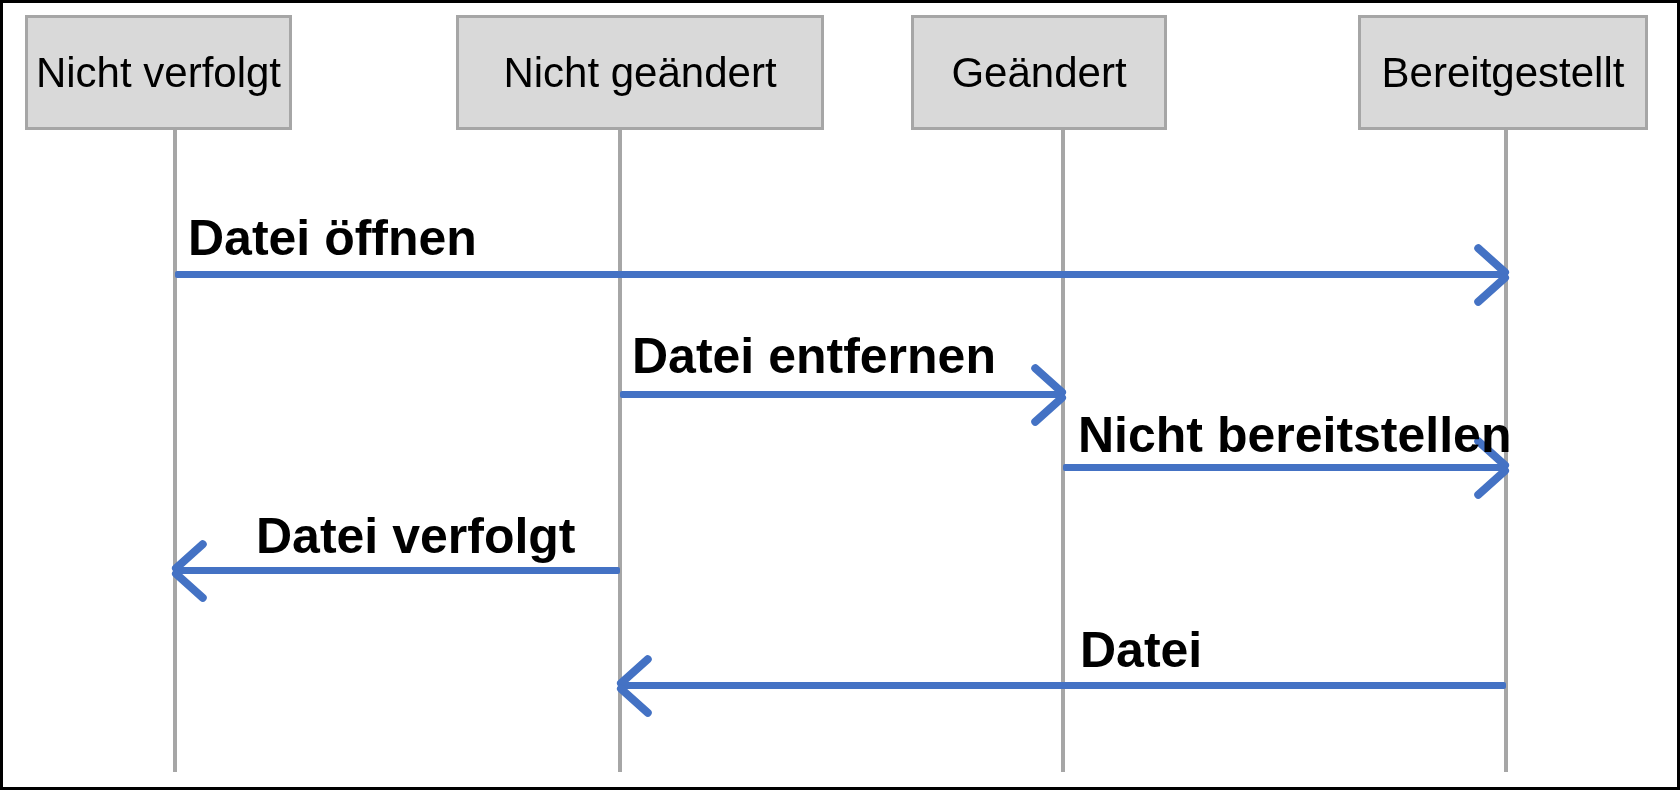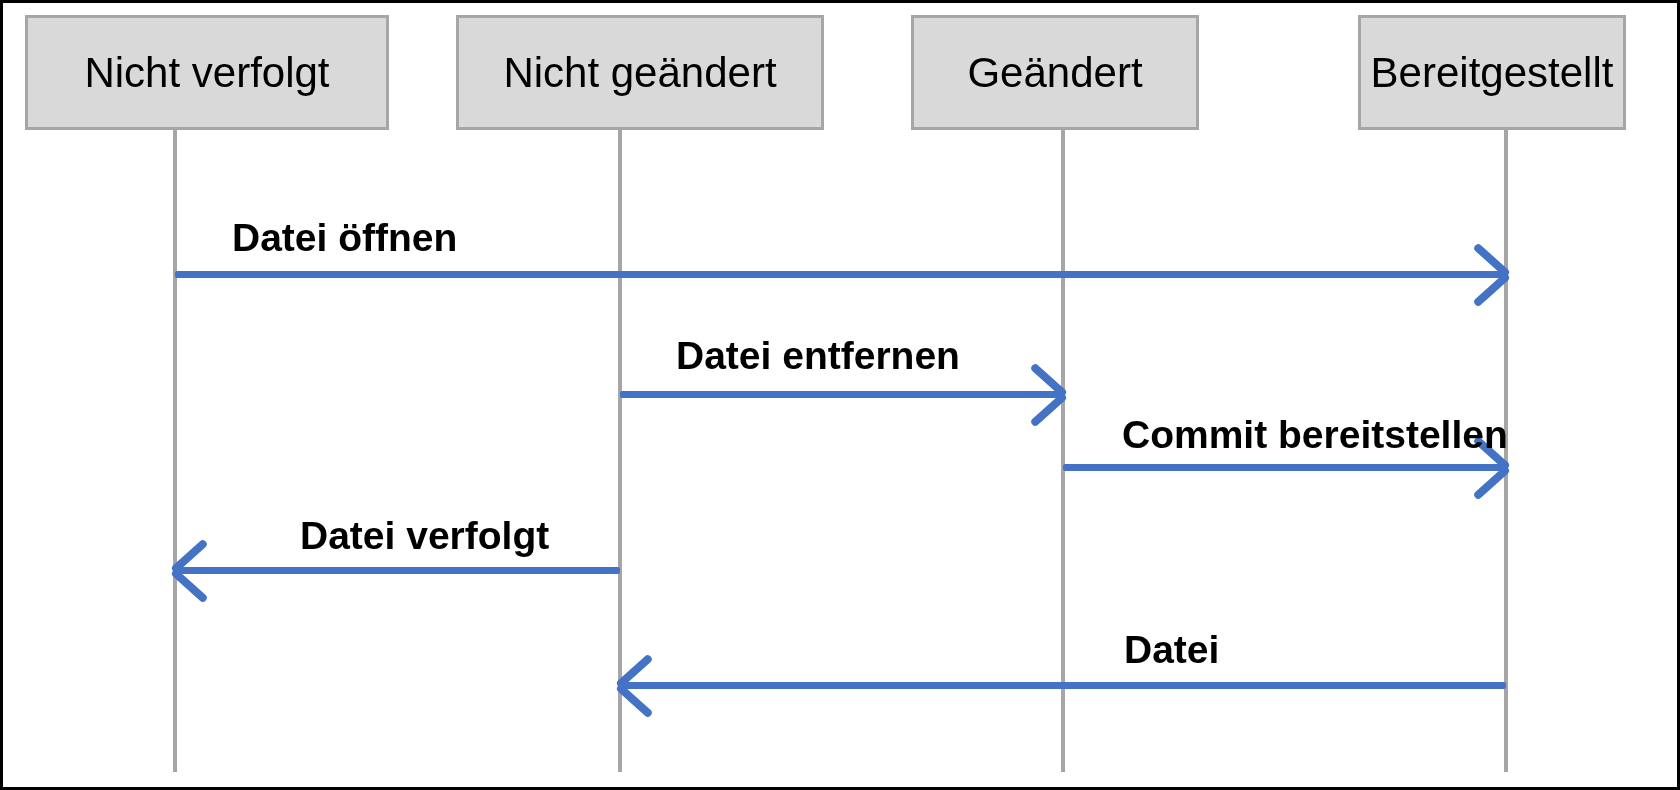--- a/index.html
+++ b/index.html
@@ -16,24 +16,24 @@
   .state {
     position:absolute;
     top:12px; height:115px;
     box-sizing:border-box;
     background:var(--state-fill, #d9d9d9);
     border:3px solid var(--state-border, #a6a6a6);
     display:flex; align-items:center; justify-content:center;
     font-size:42px; color:var(--text, #000);
     white-space:nowrap;
   }
-  #s0 { left:22px;   width:364px;text-align:center; }
+  #s0 { left:22px;   width:267px;text-align:center; }
   #s1 { left:453px;  width:368px; }
-  #s2 { left:908px;  width:288px; }
-  #s3 { left:1355px; width:268px; }
+  #s2 { left:908px;  width:256px; }
+  #s3 { left:1355px; width:290px; }
 
   
   .lifeline {
     position:absolute;
     top:126px; height:643px; width:4px;
     background:var(--lifeline, #a6a6a6);
   }
   #l0 { left:170px; }
   #l1 { left:615px; }
   #l2 { left:1058px; }
@@ -68,25 +68,24 @@
 
   #a0 { top:268px; left:172px;  width:1331px; }
   #a1 { top:388px; left:617px;  width:443px; }
   #a2 { top:461px; left:1060px; width:443px; }
   #a3 { top:564px; left:172px;  width:445px; }
   #a4 { top:679px; left:617px;  width:886px; }
 
   
   .arrow-label {
     position:absolute;
-    font-size:39px; font-weight:bold;
+    font-size:50px; font-weight:bold;
     color:var(--text, #000);
     line-height:46px;
     white-space:nowrap;
-    margin-left:44px;
   }
   #al0 { top:212px; left:185px; }
   #al1 { top:330px; left:629px; }
   #al2 { top:409px; left:1075px; }
   #al3 { top:510px; left:253px; }
   #al4 { top:624px; left:1077px; }
 </style>
 </head>
 <body>
 
@@ -102,21 +101,21 @@
   <div class="lifeline" id="l2"></div>
   <div class="lifeline" id="l3"></div>
 
   <div class="arrow right" id="a0"></div>
   <div class="arrow-label" id="al0">Datei öffnen</div>
 
   <div class="arrow right" id="a1"></div>
   <div class="arrow-label" id="al1">Datei entfernen</div>
 
   <div class="arrow right" id="a2"></div>
-  <div class="arrow-label" id="al2">Commit bereitstellen</div>
+  <div class="arrow-label" id="al2">Nicht bereitstellen</div>
 
   <div class="arrow left" id="a3"></div>
   <div class="arrow-label" id="al3">Datei verfolgt</div>
 
   <div class="arrow left" id="a4"></div>
   <div class="arrow-label" id="al4">Datei</div>
 
 </div>
 
 </body></html>

